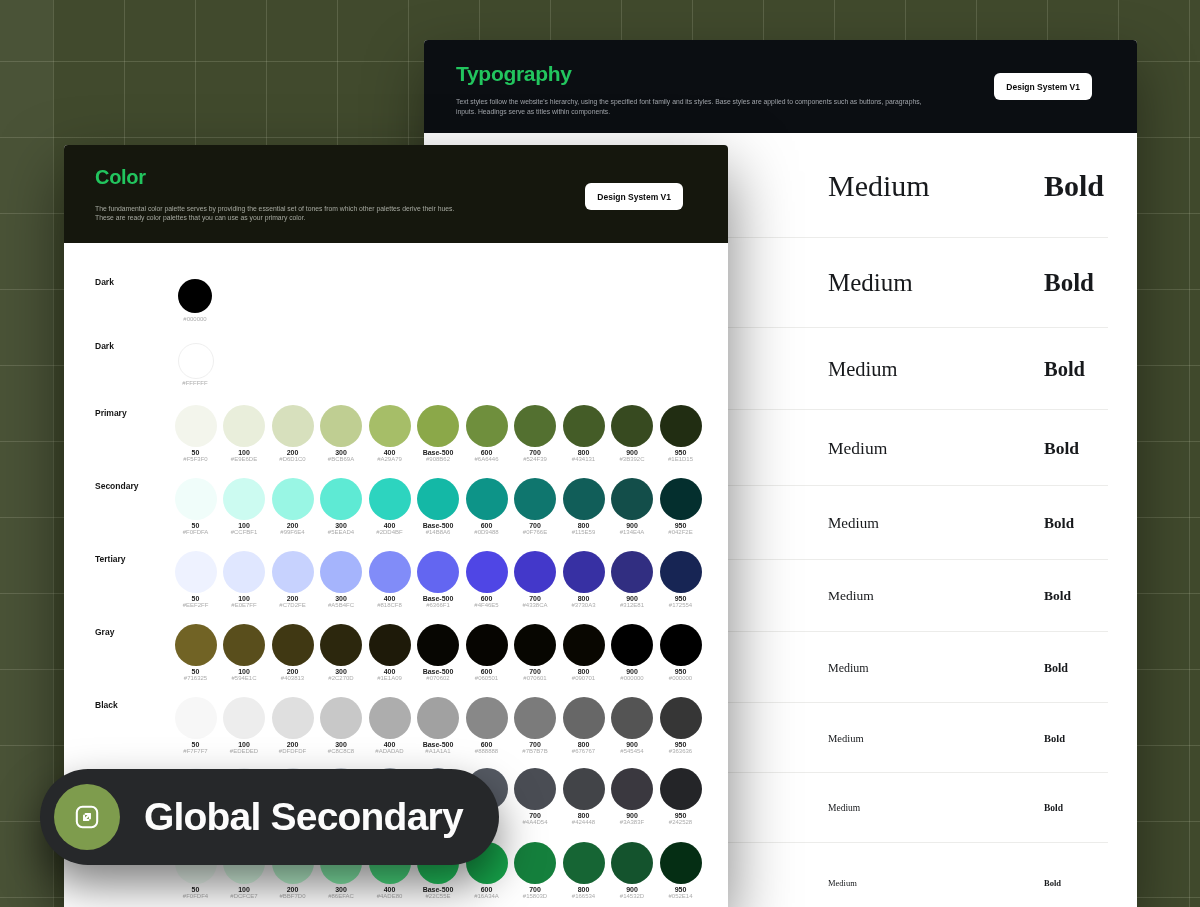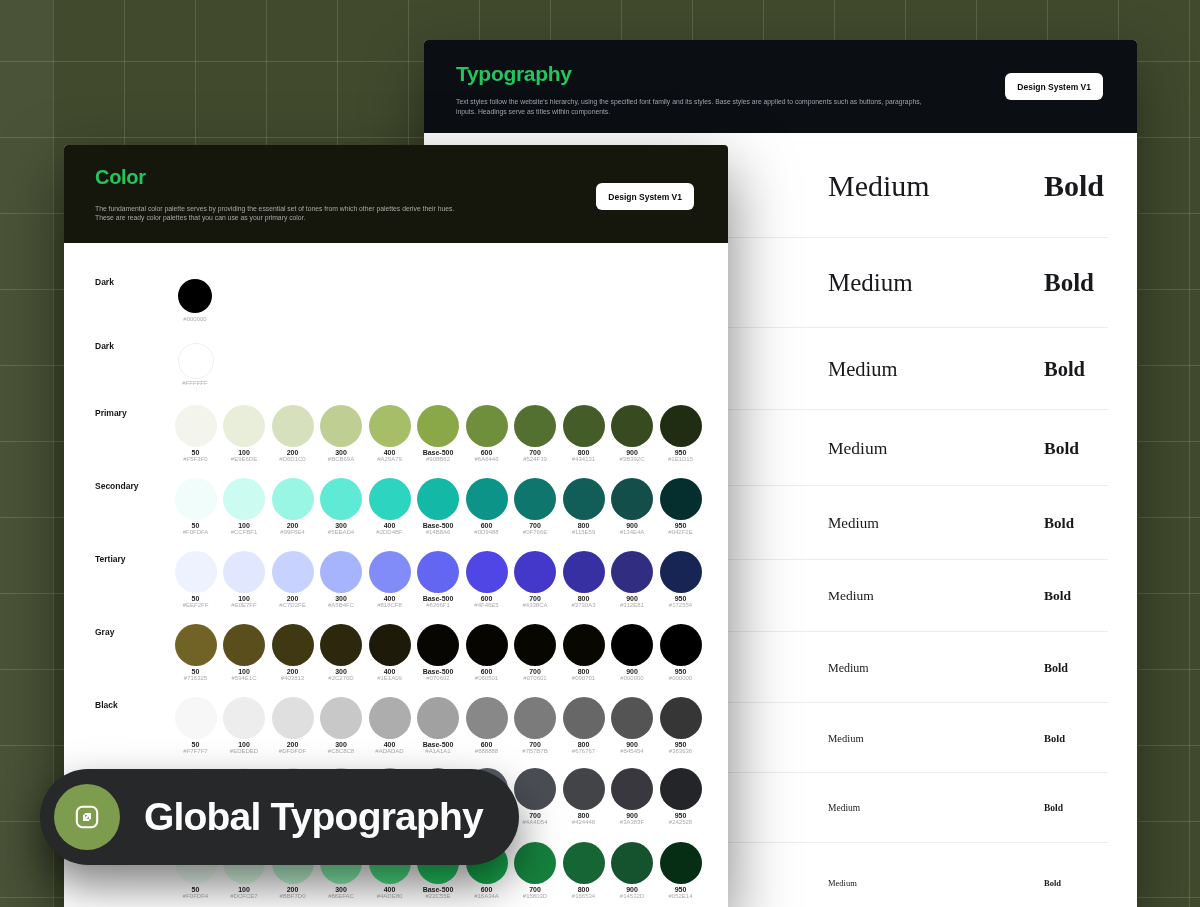--- a/index.html
+++ b/index.html
@@ -23,21 +23,21 @@
   .panel-header{position:absolute;left:0;top:0;width:100%;border-radius:4px 4px 0 0;}
   .typo-header{height:93px;background:#0B0E12;}
   .color-header{height:98px;background:#15170D;}
   .panel-header h1{position:absolute;left:32px;top:22px;margin:0;color:#22c55e;font-weight:700;letter-spacing:-0.3px;}
   .typo-header h1{font-size:21px;}
   .color-header h1{left:31px;top:21px;font-size:20px;}
   .hdr-desc{position:absolute;margin:0;color:#A6A9A0;font-size:6.8px;line-height:9.5px;font-weight:400;}
   .typo-desc{left:32px;top:57px;width:470px;color:#9FA3A9;}
   .color-desc1{left:31px;top:59px;}
   .color-desc2{left:31px;top:68px;}
-  .ds-btn{position:absolute;right:34px;height:27px;padding:0 12px;background:#ffffff;border:none;border-radius:6px;
+  .ds-btn{position:absolute;right:45px;height:27px;padding:0 12px;background:#ffffff;border:none;border-radius:6px;
           font-family:inherit;font-size:8.5px;font-weight:700;color:#0B0B0B;cursor:pointer;}
   .typo-header .ds-btn{top:33px;}
   .color-header .ds-btn{top:38px;}
 
   
   .typo-body{position:absolute;left:0;top:93px;width:100%;bottom:0;background:#ffffff;font-family:Liberation Serif, serif;}
   .type-row{position:relative;width:100%;}
   .type-row::after{content:'';position:absolute;left:29px;right:29px;bottom:0;height:1px;background:#ECECEA;}
   .type-row:last-child::after{display:none;}
   .type-medium,.type-bold{position:absolute;top:50%;transform:translateY(-50%);color:#17191C;white-space:nowrap;}
@@ -543,15 +543,15 @@
 
   <div class="badge">
     <span class="badge-icon-wrap">
       <svg width="26" height="26" viewBox="0 0 24 24" fill="none" stroke="#FFFFFF" stroke-width="1.9" stroke-linecap="round" stroke-linejoin="round">
         <rect x="2.6" y="2.6" width="18.8" height="18.8" rx="5.2"></rect>
         <path d="M9.3 14.7 L14.7 9.3"></path>
         <path d="M10.7 9.3 H14.7 V13.3"></path>
         <path d="M13.3 14.7 H9.3 V10.7"></path>
       </svg>
     </span>
-    <span class="badge-label">Global Typography</span>
+    <span class="badge-label">Global Secondary</span>
   </div>
 </div>
 
 </body></html>

